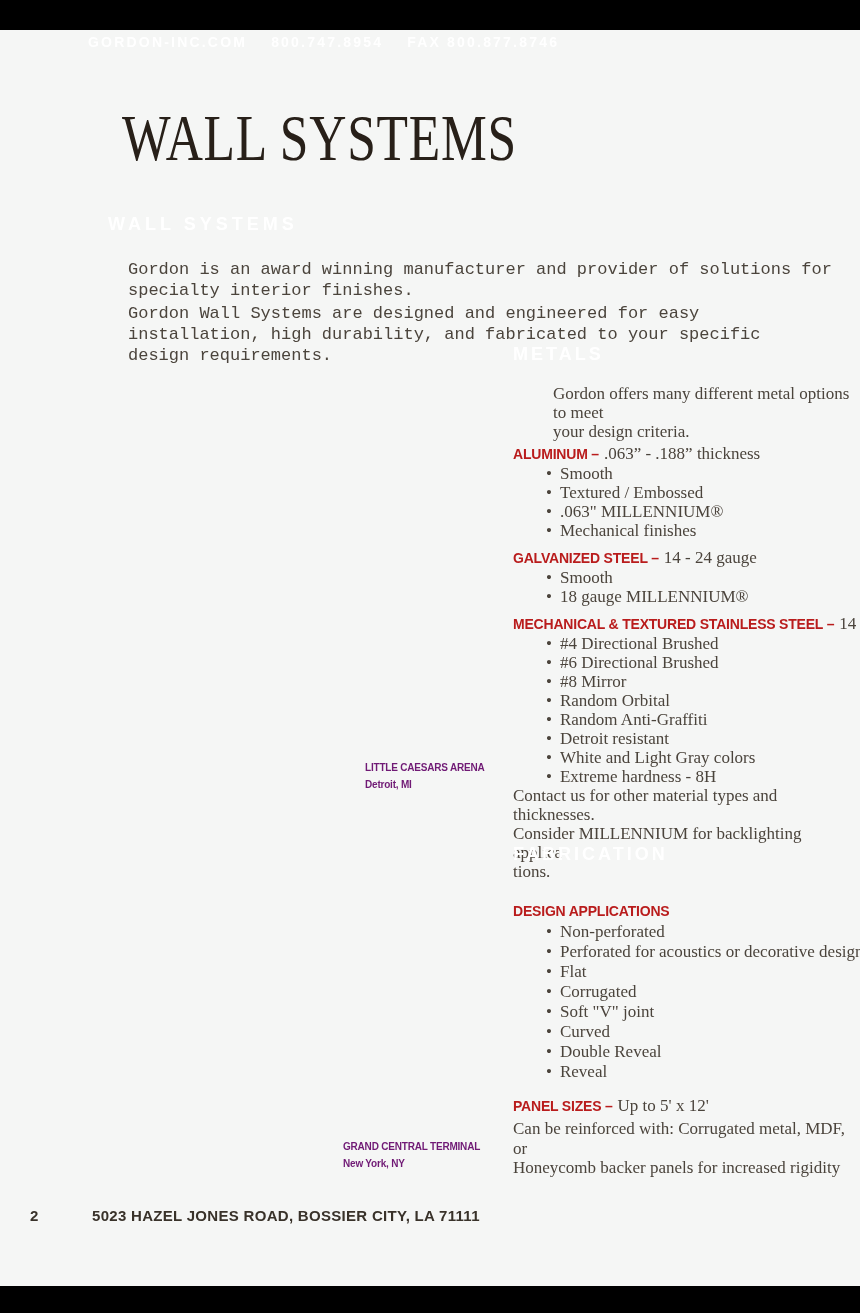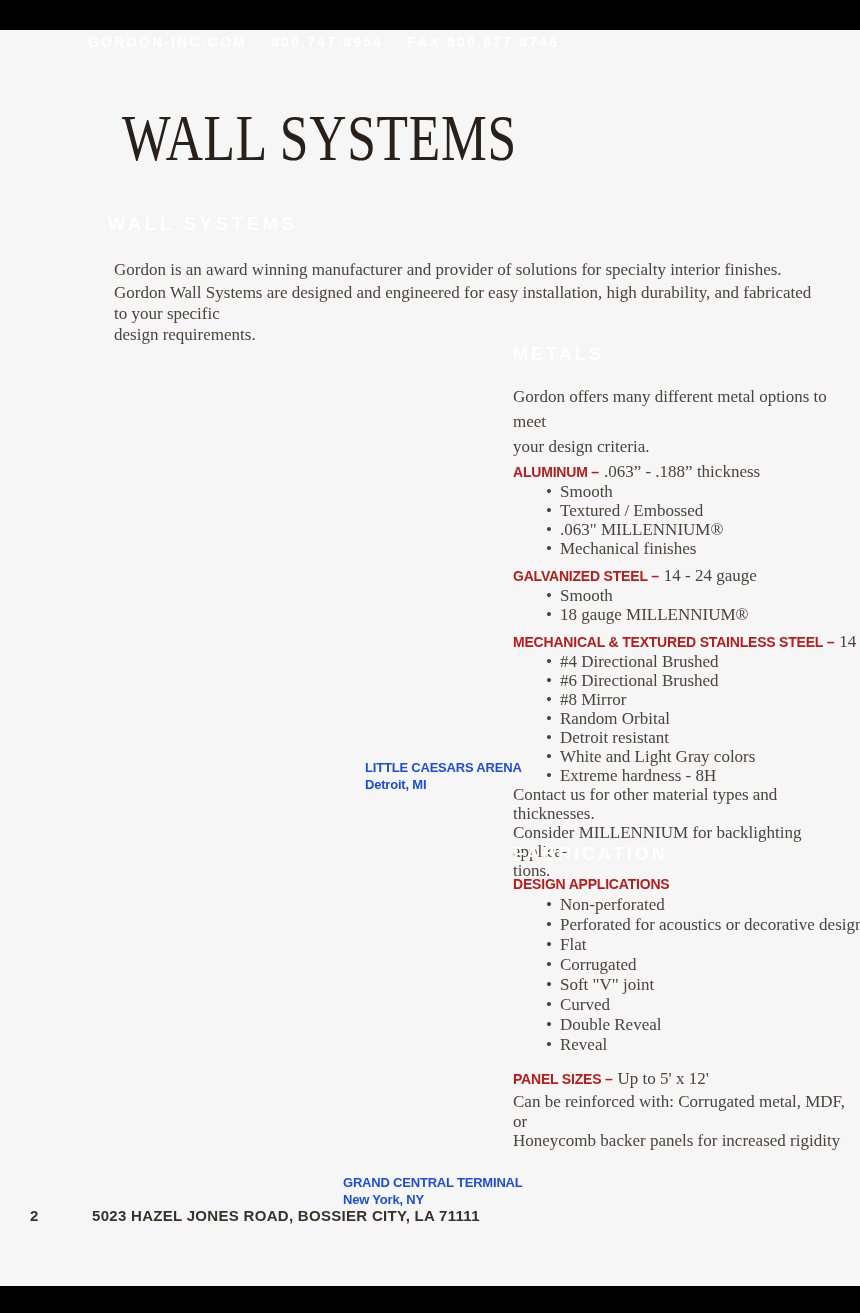--- a/index.html
+++ b/index.html
@@ -53,36 +53,37 @@
     white-space: nowrap;
     transform: scaleX(0.78);
     transform-origin: left top;
   }
 
   .wall-systems-heading { position: absolute; top: 214px; left: 108px; letter-spacing: 4px; }
 
   .intro {
     position: absolute;
     top: 259px;
-    left: 114px;
+    left: 128px;
     width: 706px;
     font-size: 17px;
     line-height: 21px;
     color: #4b443c;
+    font-family: Liberation Mono, monospace;
   }
   .intro p + p { margin-top: 2px; }
   .prewrap { white-space: pre-line; }
 
   .col { position: absolute; left: 513px; width: 340px; color: #4b443c; font-size: 17px; }
   .col-metals { top: 345px; }
   .col-fabrication { top: 845px; }
 
   .col .section-heading { line-height: 18px; }
 
-  .col-intro { margin-top: 21px; line-height: 25px; }
+  .col-intro { margin-top: 21px; line-height: 19px; margin-left: 40px; }
 
   .spec-line { margin-top: 8px; line-height: 19px; white-space: nowrap; }
   .spec-line.first { margin-top: 3px; }
   .spec-label {
     font-family: "Liberation Sans", sans-serif;
     font-weight: bold;
     font-size: 14px;
     letter-spacing: -0.2px;
     color: #b91c1c;
     margin-right: 5px;
@@ -90,36 +91,36 @@
   .tm { font-size: 8px; vertical-align: super; letter-spacing: 0; }
   .it { font-style: italic; }
 
   ul.bullets { list-style: none; }
   ul.bullets li { padding-left: 33px; line-height: 19px; white-space: nowrap; }
   ul.bullets li::before { content: "\2022"; margin-right: 8px; color: #4b443c; }
   .col-fabrication ul.bullets { margin-top: 3px; }
   .col-fabrication ul.bullets li { line-height: 20px; }
 
   .contact-note { line-height: 19px; }
-  .design-label-line { margin-top: 13px; line-height: 16px; }
+  .design-label-line { margin-top: 40px; line-height: 16px; }
   .panel-line { margin-top: 14px; line-height: 19px; white-space: nowrap; }
   .reinforce-note { margin-top: 3px; line-height: 19.5px; }
 
   .photo-caption {
     position: absolute;
     font-family: "Liberation Sans", sans-serif;
     font-weight: bold;
-    font-size: 13px;
+    font-size: 10px;
     letter-spacing: -0.2px;
     line-height: 17px;
-    color: #1d4ed8;
+    color: #701a75;
     white-space: nowrap;
   }
   .caption-lca { top: 759px; left: 365px; }
-  .caption-gct { top: 1138px; left: 343px; margin-top: 36px; }
+  .caption-gct { top: 1138px; left: 343px; }
 
   .footer {
     position: absolute;
     top: 1207px;
     left: 0;
     width: 860px;
     font-family: "Liberation Sans", sans-serif;
     font-weight: bold;
     font-size: 15px;
     letter-spacing: 0.3px;
@@ -176,20 +177,21 @@
     </ul>
 
     <div class="spec-line">
       <span class="spec-label">MECHANICAL &amp; TEXTURED STAINLESS STEEL –</span><span>14 - 24 gauge</span>
     </div>
     <ul class="bullets">
       <li>#4 Directional Brushed</li>
       <li>#6 Directional Brushed</li>
       <li>#8 Mirror</li>
       <li>Random Orbital</li>
+      <li>Random Anti-Graffiti</li>
     </ul>
 
     <ul class="bullets">
       <li>Detroit resistant</li>
       <li>White and Light Gray colors</li>
       <li>Extreme hardness - 8H</li>
     </ul>
 
     <p class="contact-note prewrap">Contact us for other material types and thicknesses.
 Consider MILLENNIUM for backlighting applica-

